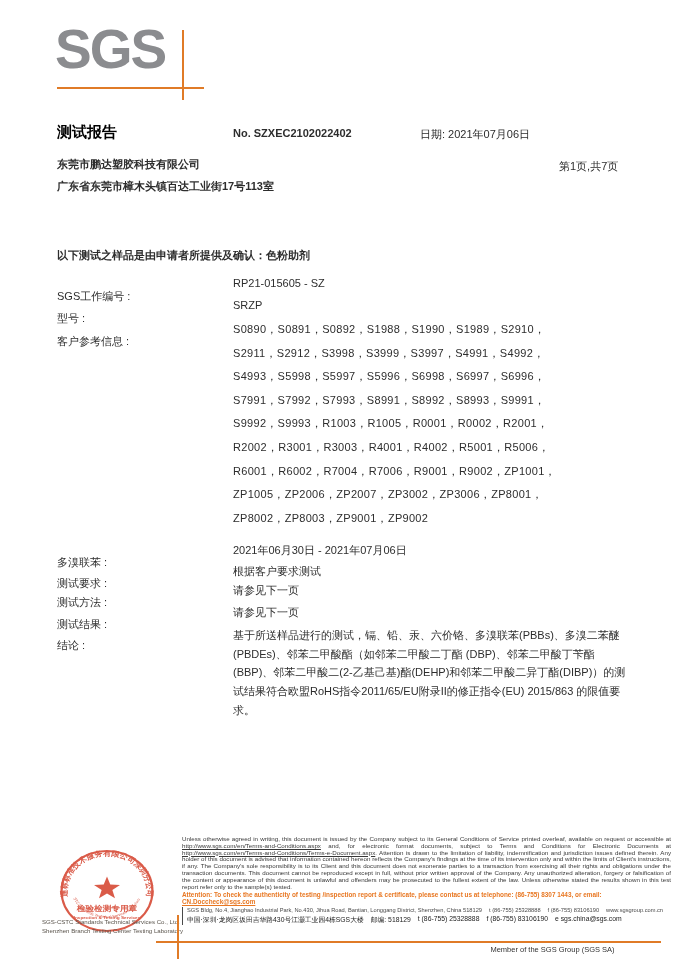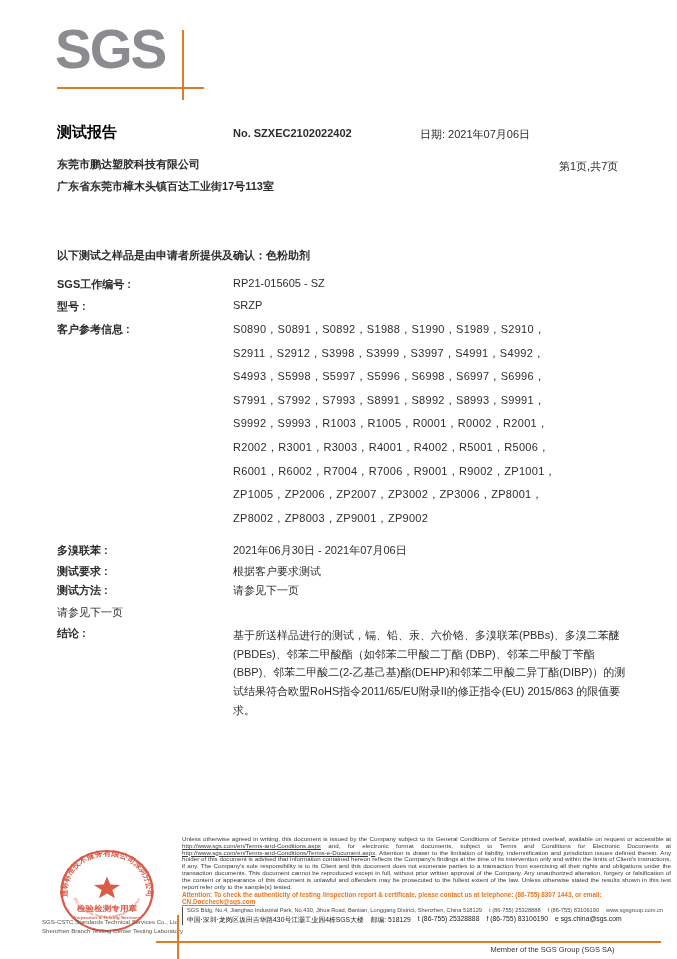--- a/index.html
+++ b/index.html
@@ -14,21 +14,21 @@
   .title{position:absolute;left:57px;top:123px;font-size:15px;font-weight:700;color:#000000;}
   .report-no{position:absolute;left:233px;top:127px;font-size:11px;font-weight:bold;}
   .report-date{position:absolute;left:420px;top:127px;font-size:11px;}
   .page-ind{position:absolute;left:559px;top:127px;font-size:11px;margin-top:32px;}
   
   .app-name{position:absolute;left:57px;top:157px;font-size:11px;font-weight:700;}
   .app-addr{position:absolute;left:57px;top:179px;font-size:11px;font-weight:700;text-align:right;}
   .intro{position:absolute;left:57px;top:248px;font-size:11px;font-weight:700;}
   
   .row{position:absolute;left:57px;display:flex;align-items:flex-start;font-size:11px;}
-  .lbl{display:inline-block;width:176px;flex:0 0 176px;font-weight:700;}
+  .lbl{display:inline-block;width:176px;flex:0 0 176px;font-weight:400;margin-top:12px;}
   .val{white-space:nowrap;}
   .codes div{line-height:23.6px;white-space:nowrap;letter-spacing:0.3px;}
   .concl{white-space:normal;width:394px;line-height:18.7px;}
   
   .foot-right{position:absolute;left:182px;top:836px;width:489px;}
   .legal{font-size:6.2px;line-height:6.8px;text-align:justify;color:#383838;}
   .legal .link{text-decoration:underline;color:#383838;}
   .attention{margin-top:1px;font-size:6.4px;line-height:7px;color:#e87722;font-weight:700;}
   .attention .link{text-decoration:underline;color:#e87722;}
   .addr-block{margin-top:2px;border-left:1px solid #4a4a4a;padding-left:4px;}
@@ -103,20 +103,21 @@
     <span class="lbl">测试要求 :</span>
     <span class="val">根据客户要求测试</span>
   </div>
 
   <div class="row" style="top:583px">
     <span class="lbl">测试方法 :</span>
     <span class="val">请参见下一页</span>
   </div>
 
   <div class="row" style="top:605px">
+    <span class="lbl">测试结果 :</span>
     <span class="val">请参见下一页</span>
   </div>
 
   <div class="row" style="top:626px">
     <span class="lbl">结论 :</span>
     <span class="val concl">基于所送样品进行的测试，镉、铅、汞、六价铬、多溴联苯(PBBs)、多溴二苯醚(PBDEs)、邻苯二甲酸酯（如邻苯二甲酸二丁酯 (DBP)、邻苯二甲酸丁苄酯(BBP)、邻苯二甲酸二(2-乙基己基)酯(DEHP)和邻苯二甲酸二异丁酯(DIBP)）的测试结果符合欧盟RoHS指令2011/65/EU附录II的修正指令(EU) 2015/863 的限值要求。</span>
   </div>
 
   <svg class="stamp" viewBox="0 0 110 110" preserveAspectRatio="none">
     <defs>

